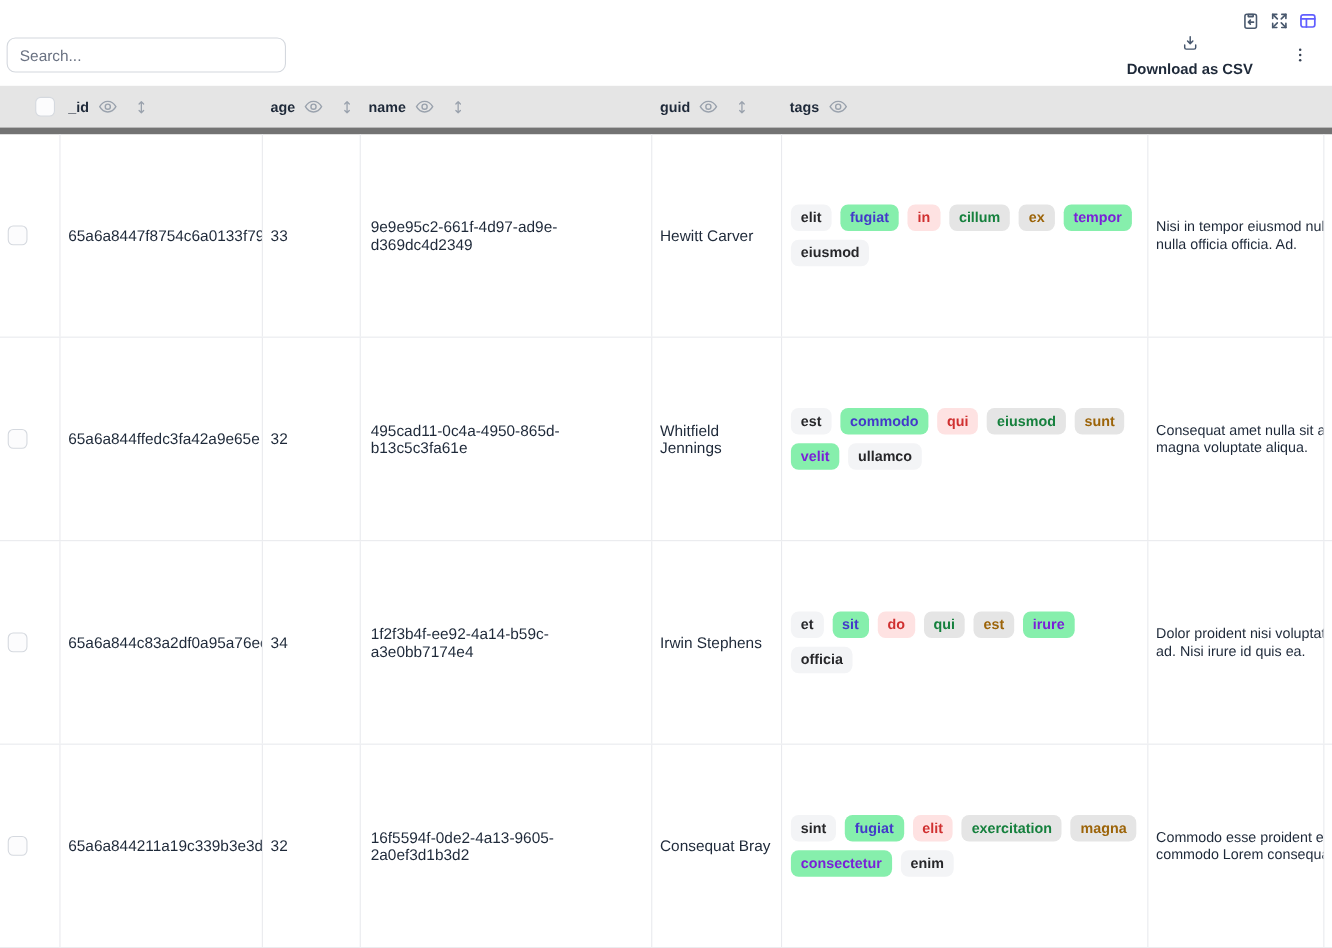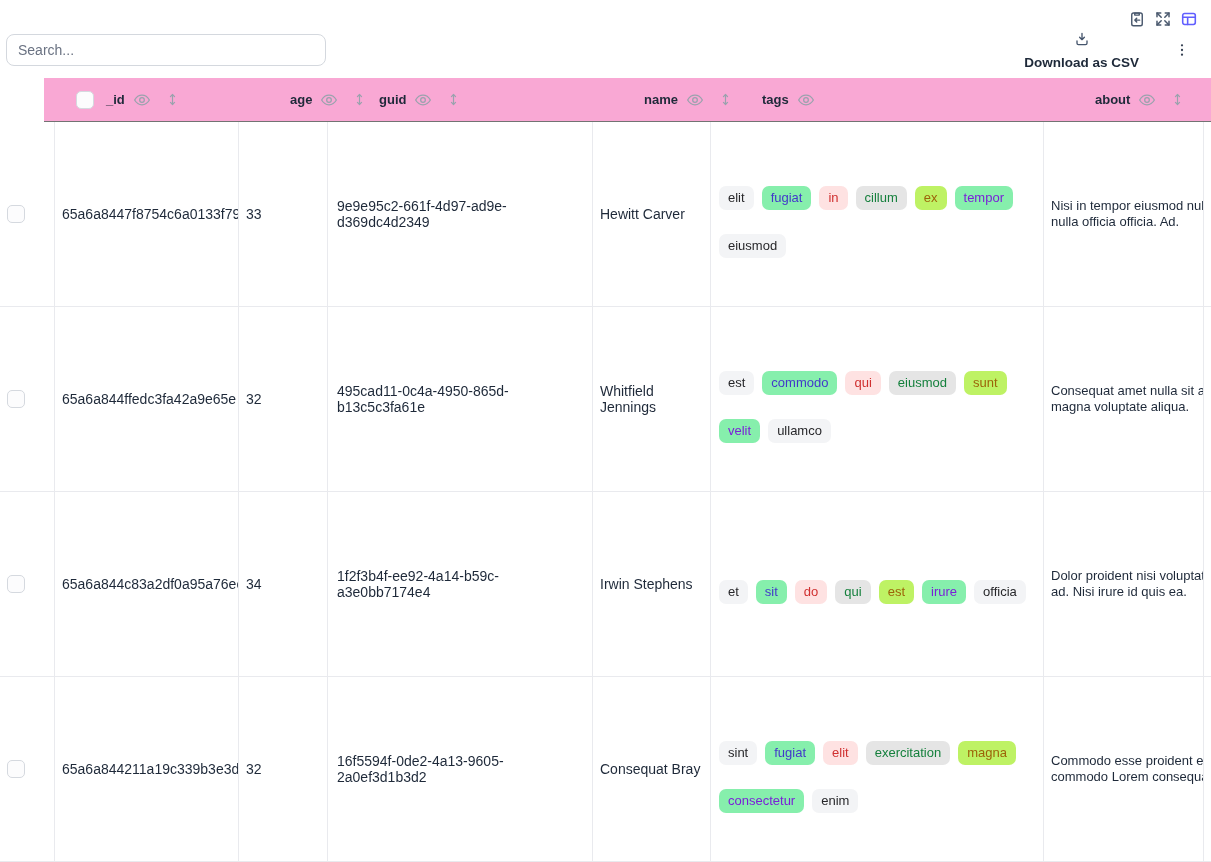--- a/index.html
+++ b/index.html
@@ -10,51 +10,51 @@
     font-family:"Liberation Sans", sans-serif;
   }
   
   .topbar { height:28px; display:flex; justify-content:flex-end; align-items:flex-end; gap:7px; padding:0 13px 0 0; }
   .icon-btn { width:19px; height:19px; padding:0; border:0; background:none; color:#49586d; cursor:pointer; display:flex; align-items:center; justify-content:center; }
   .icon-btn svg { width:18px; height:18px; }
   .icon-btn.accent { color:#615fff; }
   
   .toolbar { height:50px; display:flex; align-items:center; justify-content:space-between; padding:6px 6px 12px 6px; }
   .search-input {
-    width:320px; height:32px; border:1px solid #d4d8de; border-radius:8px;
+    width:254px; height:32px; border:1px solid #d4d8de; border-radius:8px;
     padding:0 11px; font-size:14px; color:#1e2939; outline:none;
     font-family:"Liberation Sans", sans-serif;
   }
   .search-input::placeholder { color:#6a7282; }
   .toolbar-right { display:flex; align-items:center; gap:27px; padding-right:13px; }
   .download-btn { display:flex; align-items:center; gap:8px; background:none; border:0; cursor:pointer;
     font-family:"Liberation Sans", sans-serif; font-size:13.5px; font-weight:700; color:#1e2939;flex-direction:column; }
   .download-btn svg { width:16px; height:16px; color:#45556c; }
   .kebab-btn { background:none; border:0; cursor:pointer; padding:2px; display:flex; }
   .kebab-btn svg { width:16px; height:16px; color:#364153; }
   
   .grid { display:grid; grid-template-columns:55px 184px 89px 265px 118px 333px 160px 151px; }
-  .thead { background:#f9a8d4; height:44px; border-bottom:1px solid #737373;margin-left:44px; }
+  .thead { background:#e5e5e5; height:44px; border-bottom:6px solid #737373; }
   .hcell { display:flex; align-items:center; gap:8px; padding-left:7px; font-size:13px; font-weight:700; color:#1e2939; }
   .hcell .icon-eye, .hcell .icon-sort { display:flex; align-items:center; cursor:pointer; color:#9aa2ad; }
   .hcell .icon-eye svg { width:18px; height:18px; }
   .hcell .icon-sort svg { width:15px; height:15px; margin-left:6px; }
   .checkbox-cell { padding-left:32px; }
   .checkbox { width:18px; height:18px; border:1.5px solid #d5d9df; border-radius:5px; background:#fcfcfd; display:inline-block; cursor:pointer; flex:0 0 auto; }
   .trow { height:185px; border-bottom:1px solid #e9eaee; }
   .cell { display:flex; align-items:center; padding-left:7px; font-size:14px; color:#1e2939; border-right:1px solid #e9eaee; overflow:hidden; }
   .cell.no-border { border-right:0; }
   .cell.guid-cell { padding-left:9px;justify-content:center; }
   .tags-cell { flex-wrap:wrap; align-content:center; gap:8px 8px; padding:8px 8px 8px 8px; }
-  .chip { padding:3px 9px; border-radius:7px; font-size:13px; font-weight:400; line-height:1.35; white-space:nowrap;margin-top:16px; }
+  .chip { padding:3px 9px; border-radius:7px; font-size:13px; font-weight:700; line-height:1.35; white-space:nowrap; }
   .chip-gray   { background:#f3f4f6; color:#27272a; }
   .chip-indigo { background:#86efac; color:#4338ca; }
   .chip-red    { background:#fee2e2; color:#d03030; }
   .chip-green  { background:#e5e5e5; color:#15803d; }
-  .chip-yellow { background:#bef264; color:#9c6409; }
+  .chip-yellow { background:#e5e5e5; color:#9c6409; }
   .chip-purple { background:#86efac; color:#7a1fd8; }
   .about-cell { overflow:hidden; }
   .about-text { width:205px; min-width:205px; font-size:13px; line-height:16px; color:#1e2939; }
 </style>
 </head>
 <body>
 
 <div class="topbar">
   <button class="icon-btn">
     <svg viewBox="0 0 24 24" fill="none" stroke="currentColor" stroke-width="1.9" stroke-linecap="round" stroke-linejoin="round">
@@ -126,67 +126,53 @@
             <circle cx="12" cy="12" r="3.1"></circle>
           </svg>
         </span>
         <span class="icon-sort">
           <svg viewBox="0 0 24 24" fill="none" stroke="currentColor" stroke-width="1.9" stroke-linecap="round" stroke-linejoin="round">
             <path d="M12 4v16M12 4l-3.3 3.3M12 4l3.3 3.3M12 20l-3.3-3.3M12 20l3.3-3.3"></path>
           </svg>
         </span>
       </div>
       <div class="hcell">
+        <span>name</span>
+        <span class="icon-eye">
+          <svg viewBox="0 0 24 24" fill="none" stroke="currentColor" stroke-width="1.7">
+            <path d="M2.2 12s3.6-6.4 9.8-6.4S21.8 12 21.8 12s-3.6 6.4-9.8 6.4S2.2 12 2.2 12z"></path>
+            <circle cx="12" cy="12" r="3.1"></circle>
+          </svg>
+        </span>
+        <span class="icon-sort">
+          <svg viewBox="0 0 24 24" fill="none" stroke="currentColor" stroke-width="1.9" stroke-linecap="round" stroke-linejoin="round">
+            <path d="M12 4v16M12 4l-3.3 3.3M12 4l3.3 3.3M12 20l-3.3-3.3M12 20l3.3-3.3"></path>
+          </svg>
+        </span>
+      </div>
+      <div class="hcell">
         <span>guid</span>
         <span class="icon-eye">
           <svg viewBox="0 0 24 24" fill="none" stroke="currentColor" stroke-width="1.7">
             <path d="M2.2 12s3.6-6.4 9.8-6.4S21.8 12 21.8 12s-3.6 6.4-9.8 6.4S2.2 12 2.2 12z"></path>
             <circle cx="12" cy="12" r="3.1"></circle>
           </svg>
         </span>
         <span class="icon-sort">
           <svg viewBox="0 0 24 24" fill="none" stroke="currentColor" stroke-width="1.9" stroke-linecap="round" stroke-linejoin="round">
             <path d="M12 4v16M12 4l-3.3 3.3M12 4l3.3 3.3M12 20l-3.3-3.3M12 20l3.3-3.3"></path>
           </svg>
         </span>
       </div>
       <div class="hcell">
-        <span>name</span>
-        <span class="icon-eye">
-          <svg viewBox="0 0 24 24" fill="none" stroke="currentColor" stroke-width="1.7">
-            <path d="M2.2 12s3.6-6.4 9.8-6.4S21.8 12 21.8 12s-3.6 6.4-9.8 6.4S2.2 12 2.2 12z"></path>
-            <circle cx="12" cy="12" r="3.1"></circle>
-          </svg>
-        </span>
-        <span class="icon-sort">
-          <svg viewBox="0 0 24 24" fill="none" stroke="currentColor" stroke-width="1.9" stroke-linecap="round" stroke-linejoin="round">
-            <path d="M12 4v16M12 4l-3.3 3.3M12 4l3.3 3.3M12 20l-3.3-3.3M12 20l3.3-3.3"></path>
-          </svg>
-        </span>
-      </div>
-      <div class="hcell">
         <span>tags</span>
         <span class="icon-eye">
           <svg viewBox="0 0 24 24" fill="none" stroke="currentColor" stroke-width="1.7">
             <path d="M2.2 12s3.6-6.4 9.8-6.4S21.8 12 21.8 12s-3.6 6.4-9.8 6.4S2.2 12 2.2 12z"></path>
             <circle cx="12" cy="12" r="3.1"></circle>
-          </svg>
-        </span>
-      </div>
-      <div class="hcell">
-        <span>about</span>
-        <span class="icon-eye">
-          <svg viewBox="0 0 24 24" fill="none" stroke="currentColor" stroke-width="1.7">
-            <path d="M2.2 12s3.6-6.4 9.8-6.4S21.8 12 21.8 12s-3.6 6.4-9.8 6.4S2.2 12 2.2 12z"></path>
-            <circle cx="12" cy="12" r="3.1"></circle>
-          </svg>
-        </span>
-        <span class="icon-sort">
-          <svg viewBox="0 0 24 24" fill="none" stroke="currentColor" stroke-width="1.9" stroke-linecap="round" stroke-linejoin="round">
-            <path d="M12 4v16M12 4l-3.3 3.3M12 4l3.3 3.3M12 20l-3.3-3.3M12 20l3.3-3.3"></path>
           </svg>
         </span>
       </div>
       <div class="hcell"></div>
     </div>
   <div id="tbody">
       <div class="trow grid">
         <div class="cell checkbox-cell">
           <span class="checkbox"></span>
         </div>

